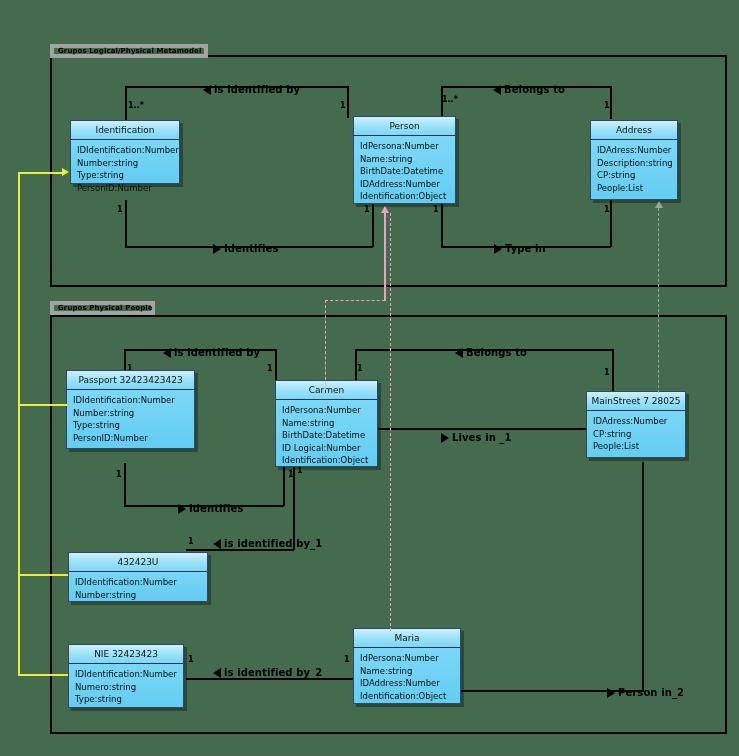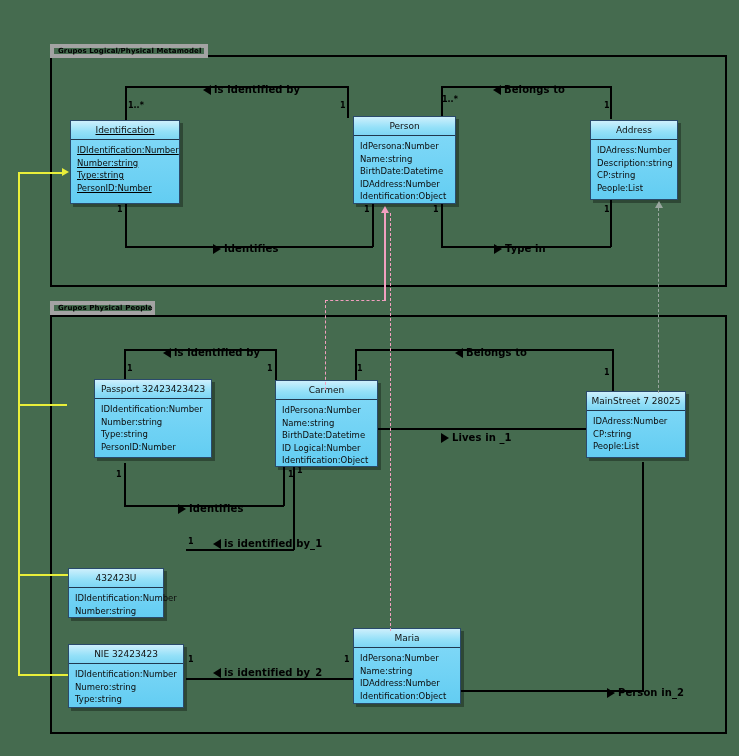--- a/index.html
+++ b/index.html
@@ -195,21 +195,21 @@
   <div class="ln ln-v" style="left:610px; top:200px; height:47px;"></div>
 
   <div class="mult" style="left:433px; top:205px;">1</div>
   <div class="mult" style="left:604px; top:205px;">1</div>
 
   <div class="assoc" style="left:494px; top:243px;">
     <span class="tri-right"></span>
     <span class="txt">Type in</span>
   </div>
 
-  <div class="node" style="left:70px; top:120px; width:110px; height:84px;text-decoration:underline;">
+  <div class="node" style="left:70px; top:120px; width:110px; height:64px;">
     <div class="node-title">Identification</div>
     <div class="node-attrs">
       <div class="attr">IDIdentification:Number</div>
       <div class="attr">Number:string</div>
       <div class="attr">Type:string</div>
       <div class="attr">PersonID:Number</div>
     </div>
   </div>
 
   <div class="node" style="left:353px; top:116px; width:103px; height:88px;">
@@ -304,21 +304,21 @@
 
   <div class="ln ln-h" style="left:455px; top:690px; width:189px;"></div>
   <div class="ln ln-v" style="left:642px; top:462px; height:229px;"></div>
   <div class="mult" style="left:450px; top:676px;">1</div>
 
   <div class="assoc" style="left:607px; top:687px;">
     <span class="tri-right"></span>
     <span class="txt">Person in_2</span>
   </div>
 
-  <div class="node" style="left:66px; top:379px; width:118px; height:79px;margin-left:28px;">
+  <div class="node" style="left:66px; top:370px; width:129px; height:79px;">
     <div class="node-title">Passport 32423423423</div>
     <div class="node-attrs">
       <div class="attr">IDIdentification:Number</div>
       <div class="attr">Number:string</div>
       <div class="attr">Type:string</div>
       <div class="attr">PersonID:Number</div>
     </div>
   </div>
 
   <div class="node" style="left:275px; top:380px; width:103px; height:87px;">
@@ -334,21 +334,21 @@
 
   <div class="node" style="left:586px; top:391px; width:100px; height:67px;">
     <div class="node-title">MainStreet 7 28025</div>
     <div class="node-attrs">
       <div class="attr">IDAdress:Number</div>
       <div class="attr">CP:string</div>
       <div class="attr">People:List</div>
     </div>
   </div>
 
-  <div class="node" style="left:68px; top:568px; width:96px; height:50px;">
+  <div class="node" style="left:68px; top:552px; width:140px; height:50px;">
     <div class="node-title">432423U</div>
     <div class="node-attrs">
       <div class="attr">IDIdentification:Number</div>
       <div class="attr">Number:string</div>
     </div>
   </div>
 
   <div class="node" style="left:68px; top:644px; width:116px; height:64px;">
     <div class="node-title">NIE 32423423</div>
     <div class="node-attrs">

